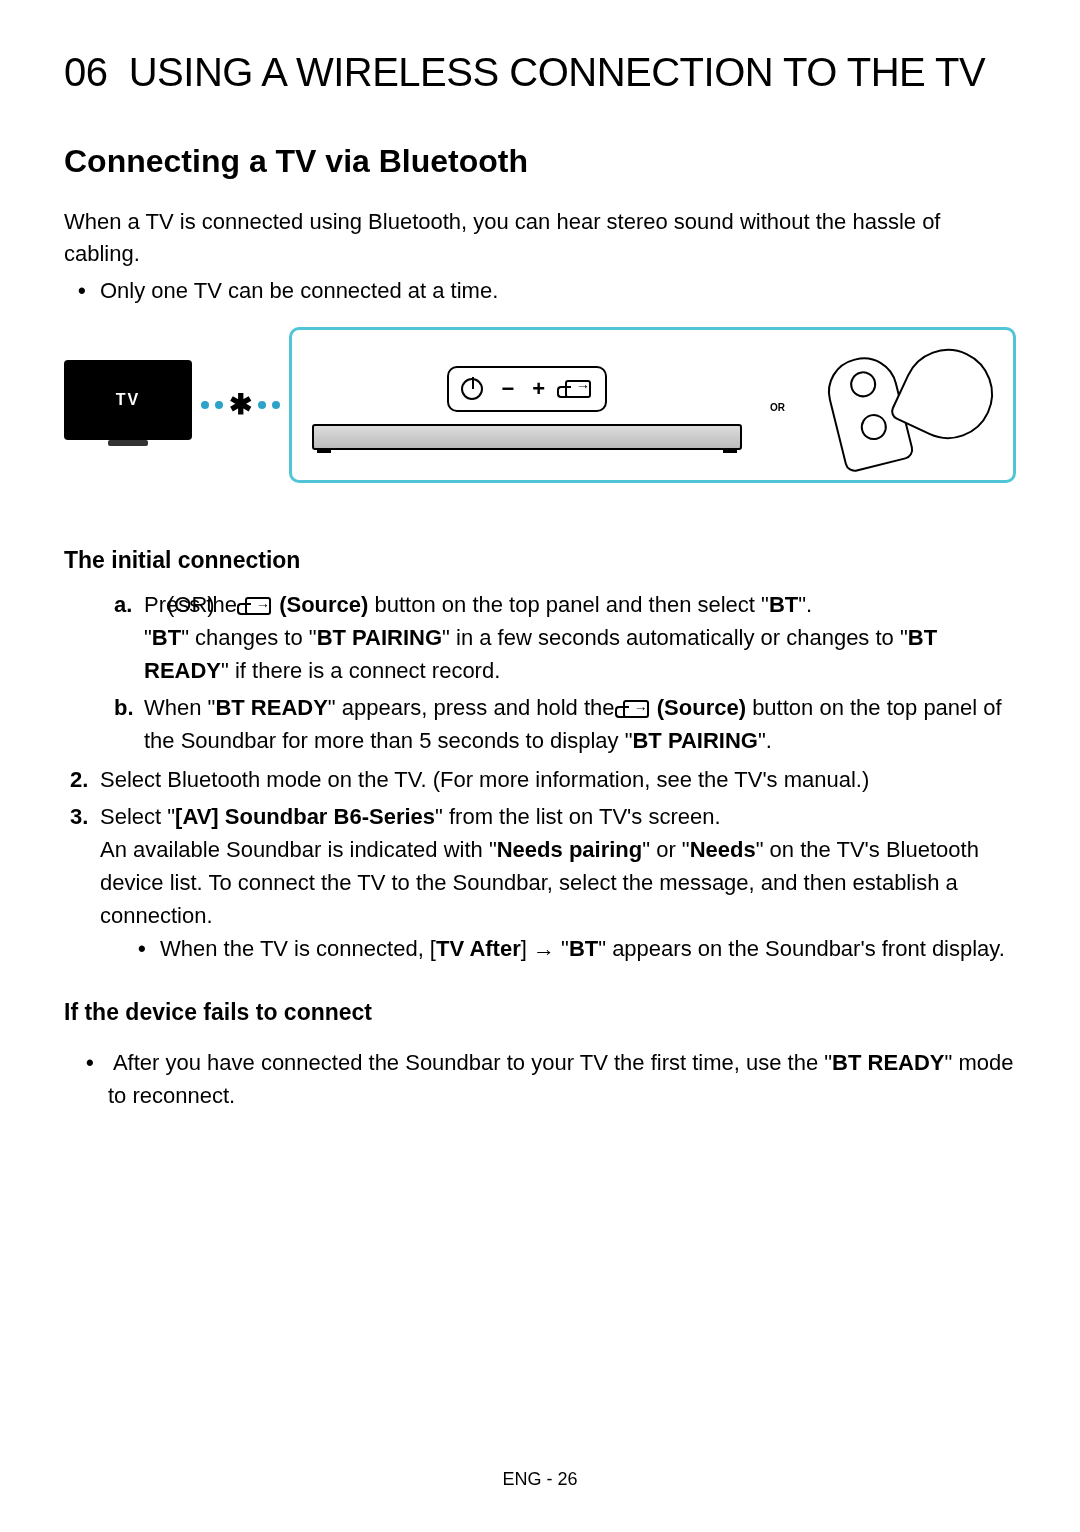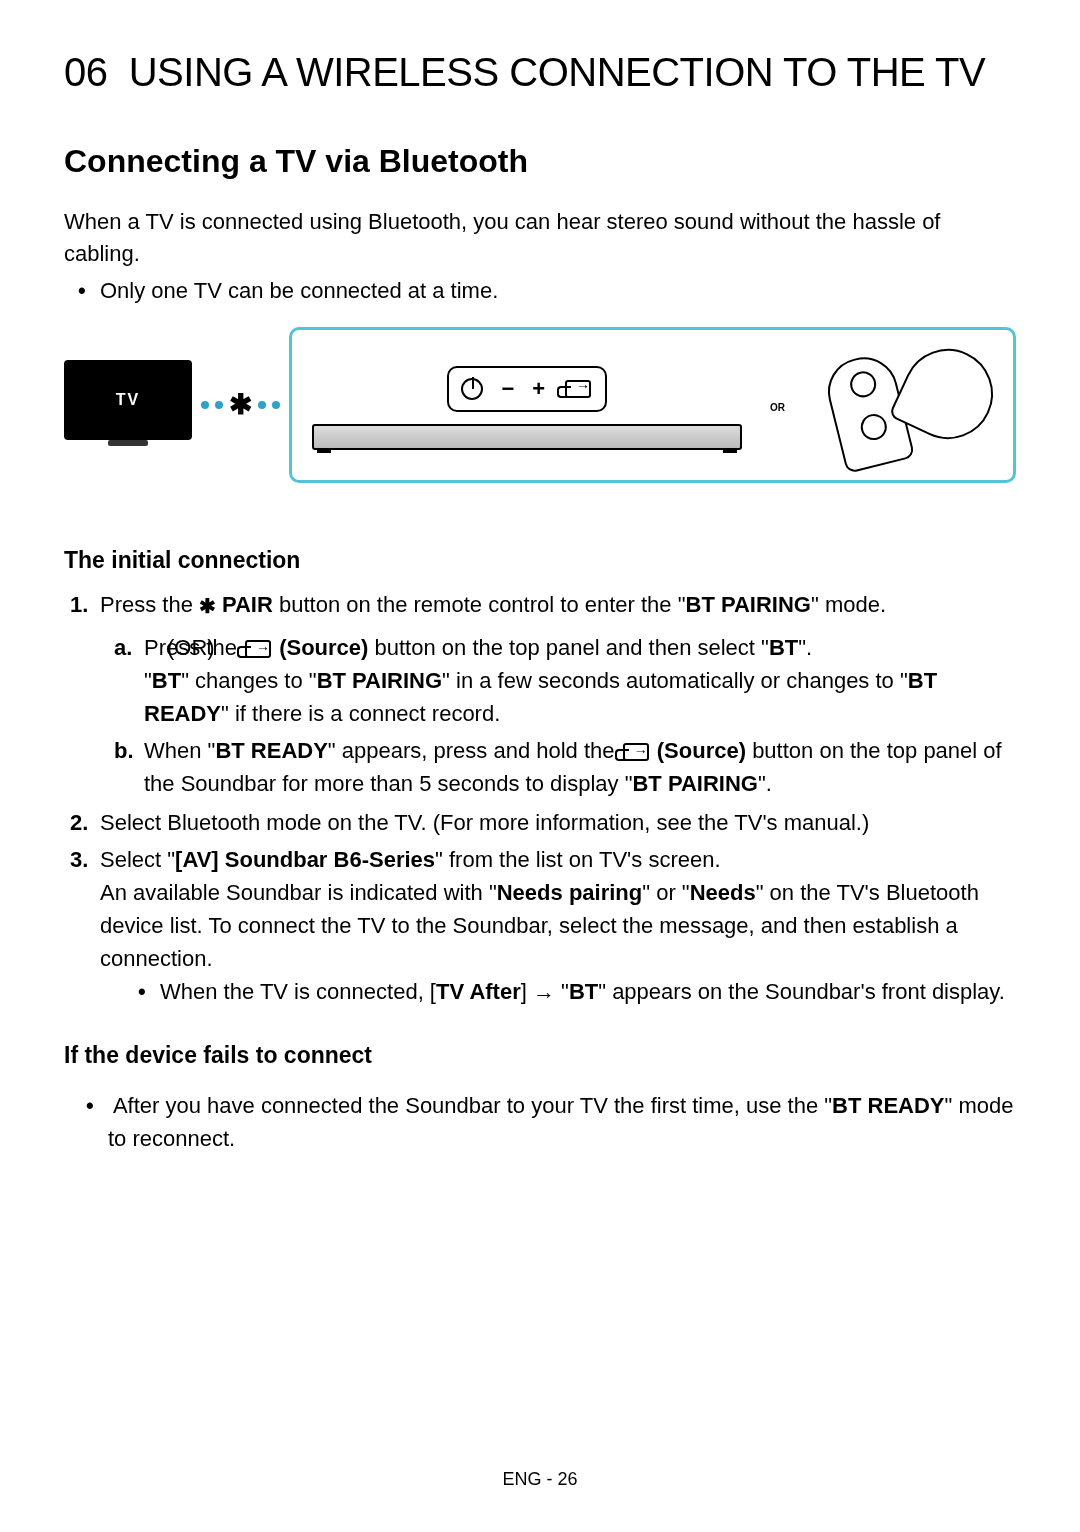--- a/index.html
+++ b/index.html
@@ -169,25 +169,20 @@
         </div>
         <div class="hand"></div>
       </div>
     </div>
   </div>
 </div>
 
 <div class="section">
   <h3>The initial connection</h3>
 
-  <ol>
-    <li class="step1-li">
-      <span class="num">1.</span><span>Press the </span><span class="bt-sym">✱</span> <span class="bold">PAIR</span><span> button on the remote control to enter the "</span><span class="bold">BT PAIRING</span><span>" mode.</span>
-    </li>
-  </ol>
 
   <div style="position:relative;">
     <span class="or-col">(OR)</span>
     <ol class="sub-ol">
       <li class="step-li">
         <span class="letter">a.</span><span>Press the </span><span class="src-icon"></span> <span class="bold">(Source)</span><span> button on the top panel and then select "</span><span class="bold">BT</span><span>".</span><br>
         <span>"</span><span class="bold">BT</span><span>" changes to "</span><span class="bold">BT PAIRING</span><span>" in a few seconds automatically or changes to "</span><span class="bold">BT READY</span><span>" if there is a connect record.</span>
       </li>
       <li class="step-li">
         <span class="letter">b.</span><span>When "</span><span class="bold">BT READY</span><span>" appears, press and hold the </span><span class="src-icon"></span> <span class="bold">(Source)</span><span> button on the top panel of the Soundbar for more than 5 seconds to display "</span><span class="bold">BT PAIRING</span><span>".</span>

